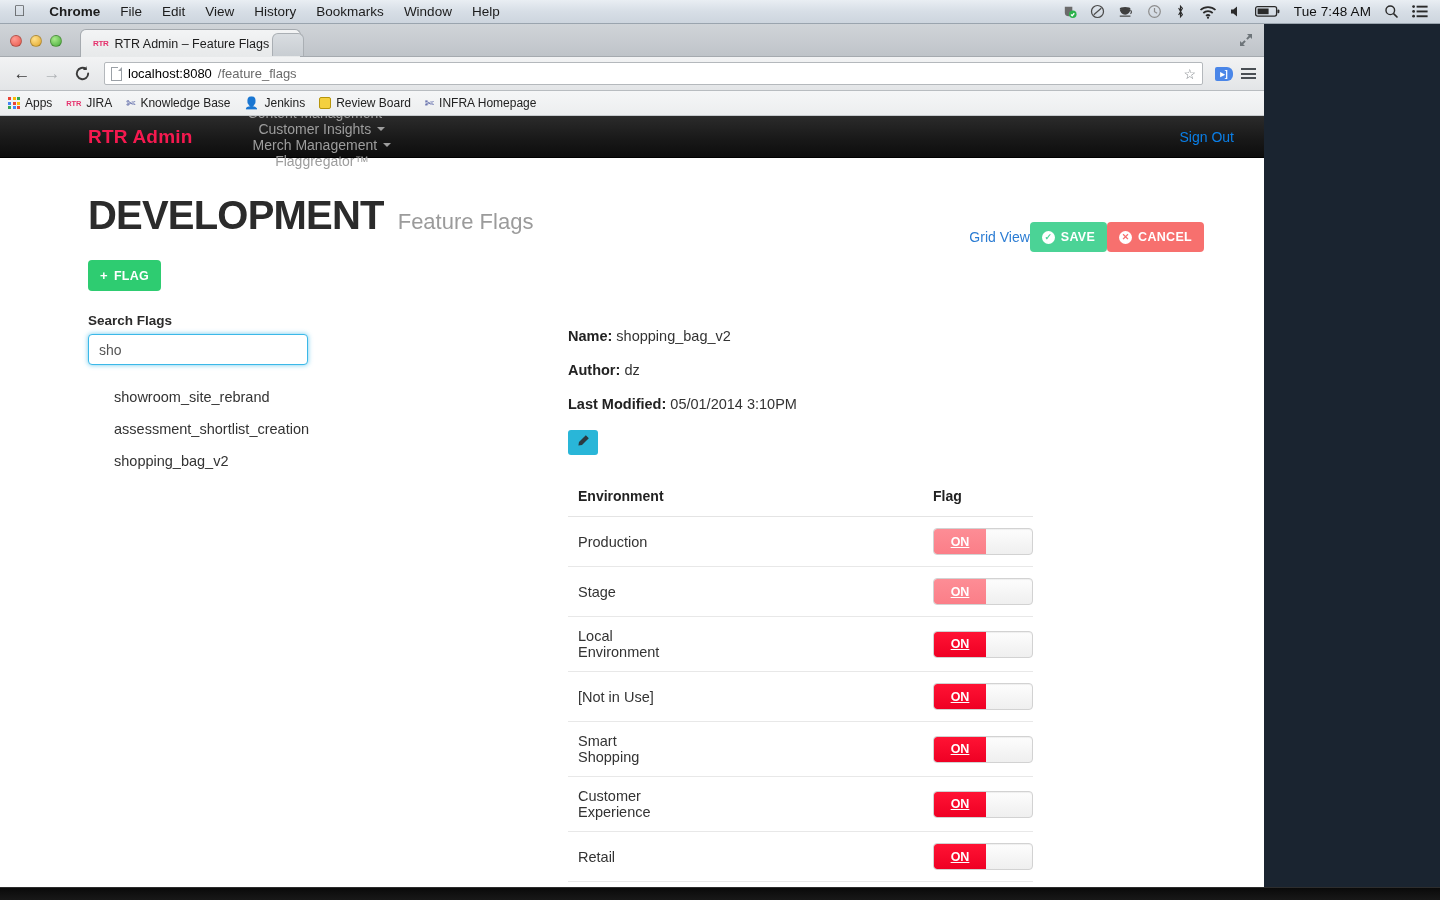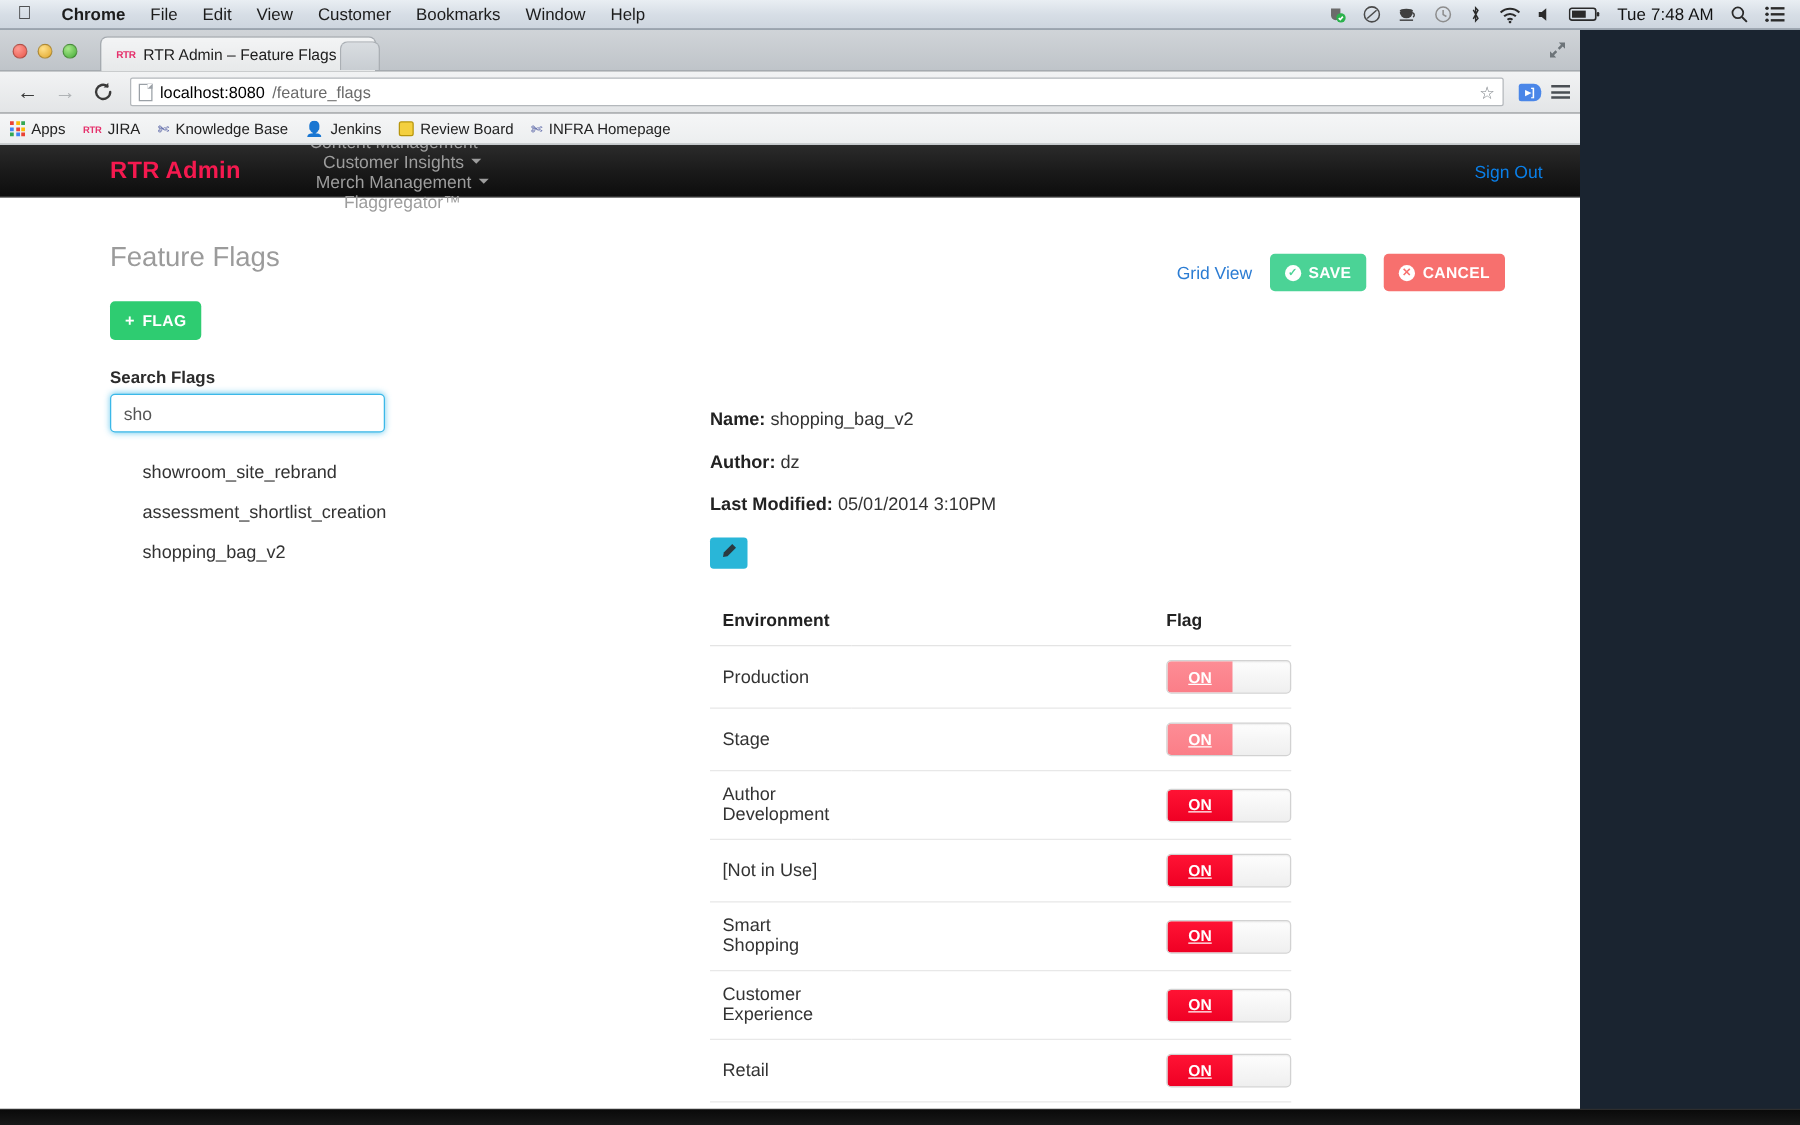--- a/index.html
+++ b/index.html
@@ -185,21 +185,21 @@
     display: inline-flex; align-items: center; gap: 6px;
     border: none; border-radius: 4px; color: #fff;
     font-size: 12.5px; font-weight: bold; letter-spacing: .3px;
     padding: 8px 12px; cursor: pointer;
   }
   .btn-flag { background: #2ecc71; margin-top: 22px; }
   .btn-save { background: #4bd396; }
   .btn-cancel { background: #f7706e; }
   .top-right-actions {
     position: absolute; right: 60px; top: -16px;
-    display: flex; align-items: center; gap: 14px;
+    display: flex; align-items: center; 
   }
   .grid-view-link { color: #2b7cd3; font-size: 14px; }
   .circ-icon {
     width: 13px; height: 13px; border-radius: 50%;
     background: #fff; display: inline-flex;
     align-items: center; justify-content: center;
     font-size: 9px; font-weight: bold;
   }
   .circ-icon.ok { color: #4bd396; }
   .circ-icon.no { color: #f7706e; }
@@ -279,21 +279,21 @@
 </head>
 <body>
 
 <div class="menubar">
   <div class="menubar-left">
     <span class="apple-logo"></span>
     <span class="mb-item bold">Chrome</span>
     <span class="mb-item">File</span>
     <span class="mb-item">Edit</span>
     <span class="mb-item">View</span>
-    <span class="mb-item">Customer</span>
+    <span class="mb-item">History</span>
     <span class="mb-item">Bookmarks</span>
     <span class="mb-item">Window</span>
     <span class="mb-item">Help</span>
   </div>
   <div class="menubar-right">
     <span class="mb-icon">
       <svg width="15" height="15" viewBox="0 0 16 16">
           <path d="M3 3 h8 v6 a4 4 0 0 1 -4 4 a4 4 0 0 1 -4 -4 z" fill="#6b6b6b"></path>
           <circle cx="11.5" cy="11" r="4" fill="#2bb24c"></circle>
           <path d="M9.6 11.2 l1.3 1.3 l2.2 -2.6" stroke="#fff" stroke-width="1.4" fill="none"></path>
@@ -470,20 +470,21 @@
         <span class="nav-link">
           <span>Flaggregator™</span>
         </span>
       </div>
       <span class="signout">Sign Out</span>
     </div>
 
     <div class="page">
 
       <div class="page-head">
+        <span class="page-title">DEVELOPMENT</span>
         <span class="page-sub">Feature Flags</span>
       </div>
 
       <div class="actions-row">
         <div class="top-right-actions">
           <a class="grid-view-link">Grid View</a>
           <button class="btn btn-save">
             <span class="circ-icon ok">✓</span>
             <span>SAVE</span>
           </button>
@@ -552,21 +553,21 @@
           <tr>
             <td>Stage</td>
             <td class="tcell">
               <div class="toggle faded">
                 <span class="on">ON</span>
                 <span class="knob"></span>
               </div>
             </td>
           </tr>
           <tr>
-            <td>Author Development</td>
+            <td>Local Environment</td>
             <td class="tcell">
               <div class="toggle vivid">
                 <span class="on">ON</span>
                 <span class="knob"></span>
               </div>
             </td>
           </tr>
           <tr>
             <td>[Not in Use]</td>
             <td class="tcell">

